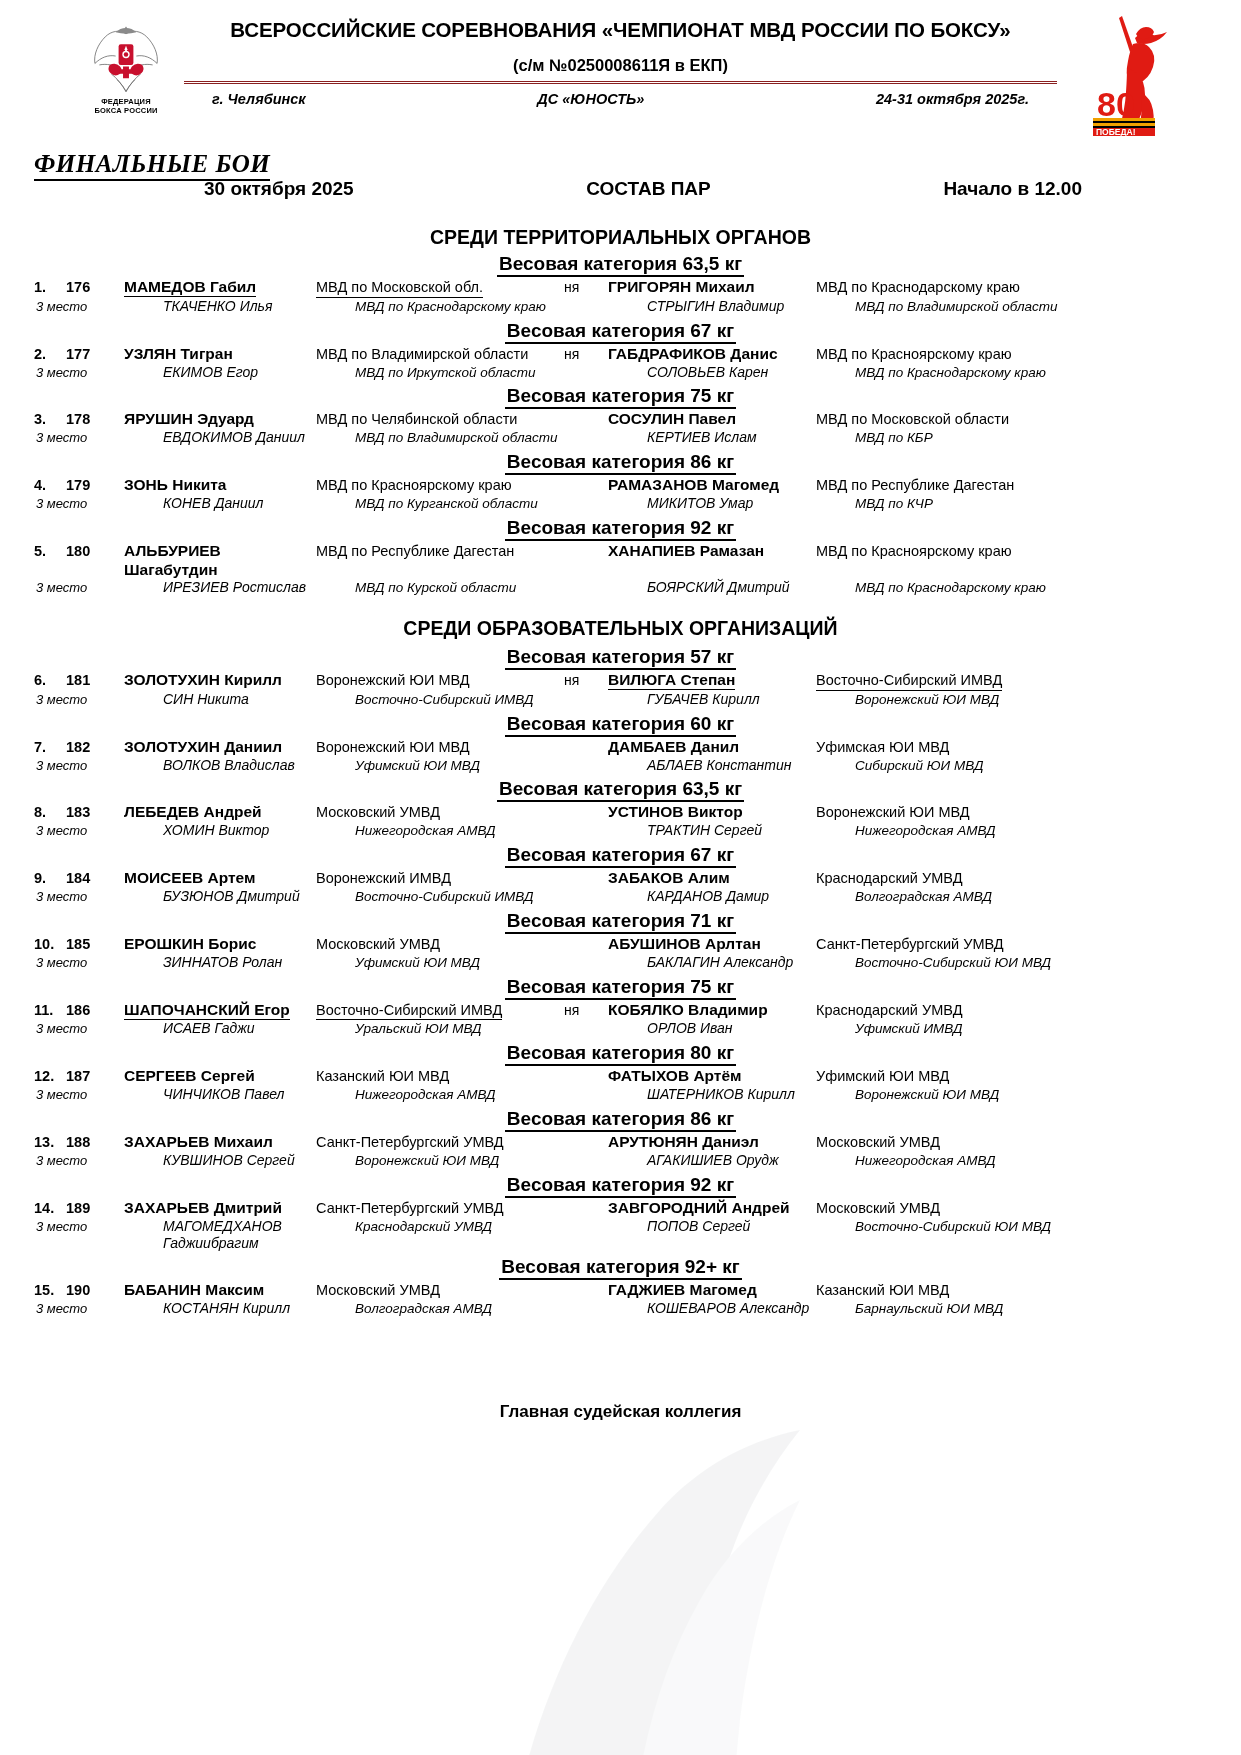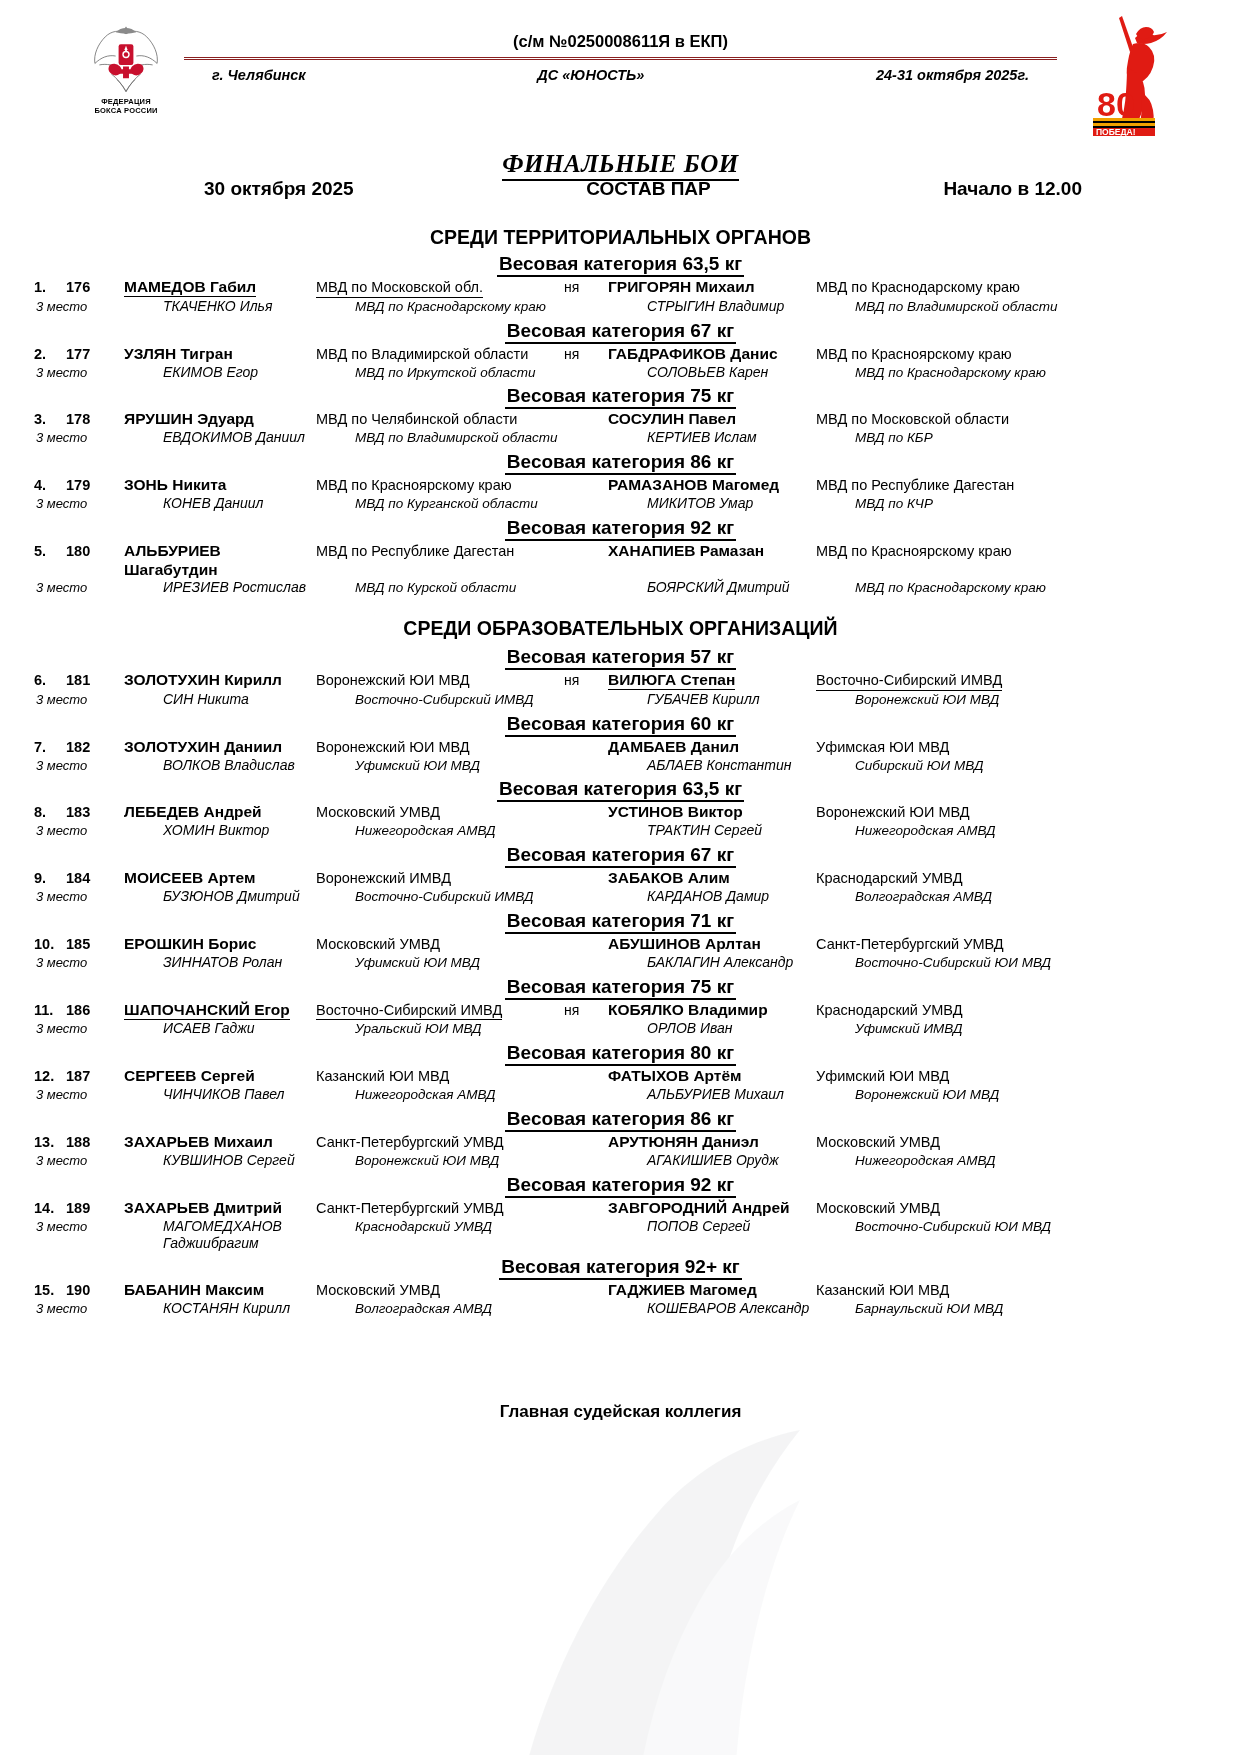--- a/index.html
+++ b/index.html
@@ -96,21 +96,20 @@
     justify-content: space-between;
     font-size: 14.5px;
     font-weight: bold;
     font-style: italic;
     margin-top: 7px;
     padding: 0 28px;
   }
 
   
   .finals-title {
-    text-align: center;
     font-family: "Liberation Serif", serif;
     font-size: 25px;
     font-weight: bold;
     font-style: italic;
     margin-top: 22px;
     letter-spacing: 0.5px;
   }
   .finals-title span {
     border-bottom: 2.4px solid #000;
     padding-bottom: 2px;
@@ -221,20 +220,21 @@
         <path d="M72 58 q-8 -4 -14 2 q-4 5 0 10 q7 5 13 -1 q5 -5 1 -11 z" fill="#c8102e"></path>
         <path d="M46 60 h8 v4 h5 v6 h-5 v6 h-8 v-6 h-5 v-6 h5 z" fill="#c8102e"></path>
       </svg>
       <div class="caption">
         <div>ФЕДЕРАЦИЯ</div>
         <div>БОКСА РОССИИ</div>
       </div>
     </div>
 
     <div class="header-center">
+      <div class="title-main">ВСЕРОССИЙСКИЕ СОРЕВНОВАНИЯ «ЧЕМПИОНАТ МВД РОССИИ ПО БОКСУ»</div>
       <div class="title-sub">(с/м №0250008611Я в ЕКП)</div>
       <div class="rule-double"></div>
       <div class="venue-row">
         <span>г.  Челябинск</span>
         <span>ДС  «ЮНОСТЬ»</span>
         <span>24-31  октября  2025г.</span>
       </div>
     </div>
 
     <div class="logo-right">
@@ -516,21 +516,21 @@
           <div class="c-flag"></div>
           <div class="c-blue">ФАТЫХОВ Артём</div>
           <div class="c-blueorg">Уфимский ЮИ МВД</div>
         </div>
         <div class="row row-third">
           <div class="c-num"></div>
           <div class="c-bout">3 место</div>
           <div class="c-red">ЧИНЧИКОВ Павел</div>
           <div class="c-redorg">Нижегородская АМВД</div>
           <div class="c-flag"></div>
-          <div class="c-blue">АЛЬБУРИЕВ Михаил</div>
+          <div class="c-blue">ШАТЕРНИКОВ Кирилл</div>
           <div class="c-blueorg">Воронежский ЮИ МВД</div>
         </div>
       </div>
       <div class="weight-title"><span>Весовая категория 86 кг</span></div>
       <div class="bout">
         <div class="row">
           <div class="c-num">13.</div>
           <div class="c-bout">188</div>
           <div class="c-red">ЗАХАРЬЕВ Михаил</div>
           <div class="c-redorg">Санкт-Петербургский УМВД</div>

